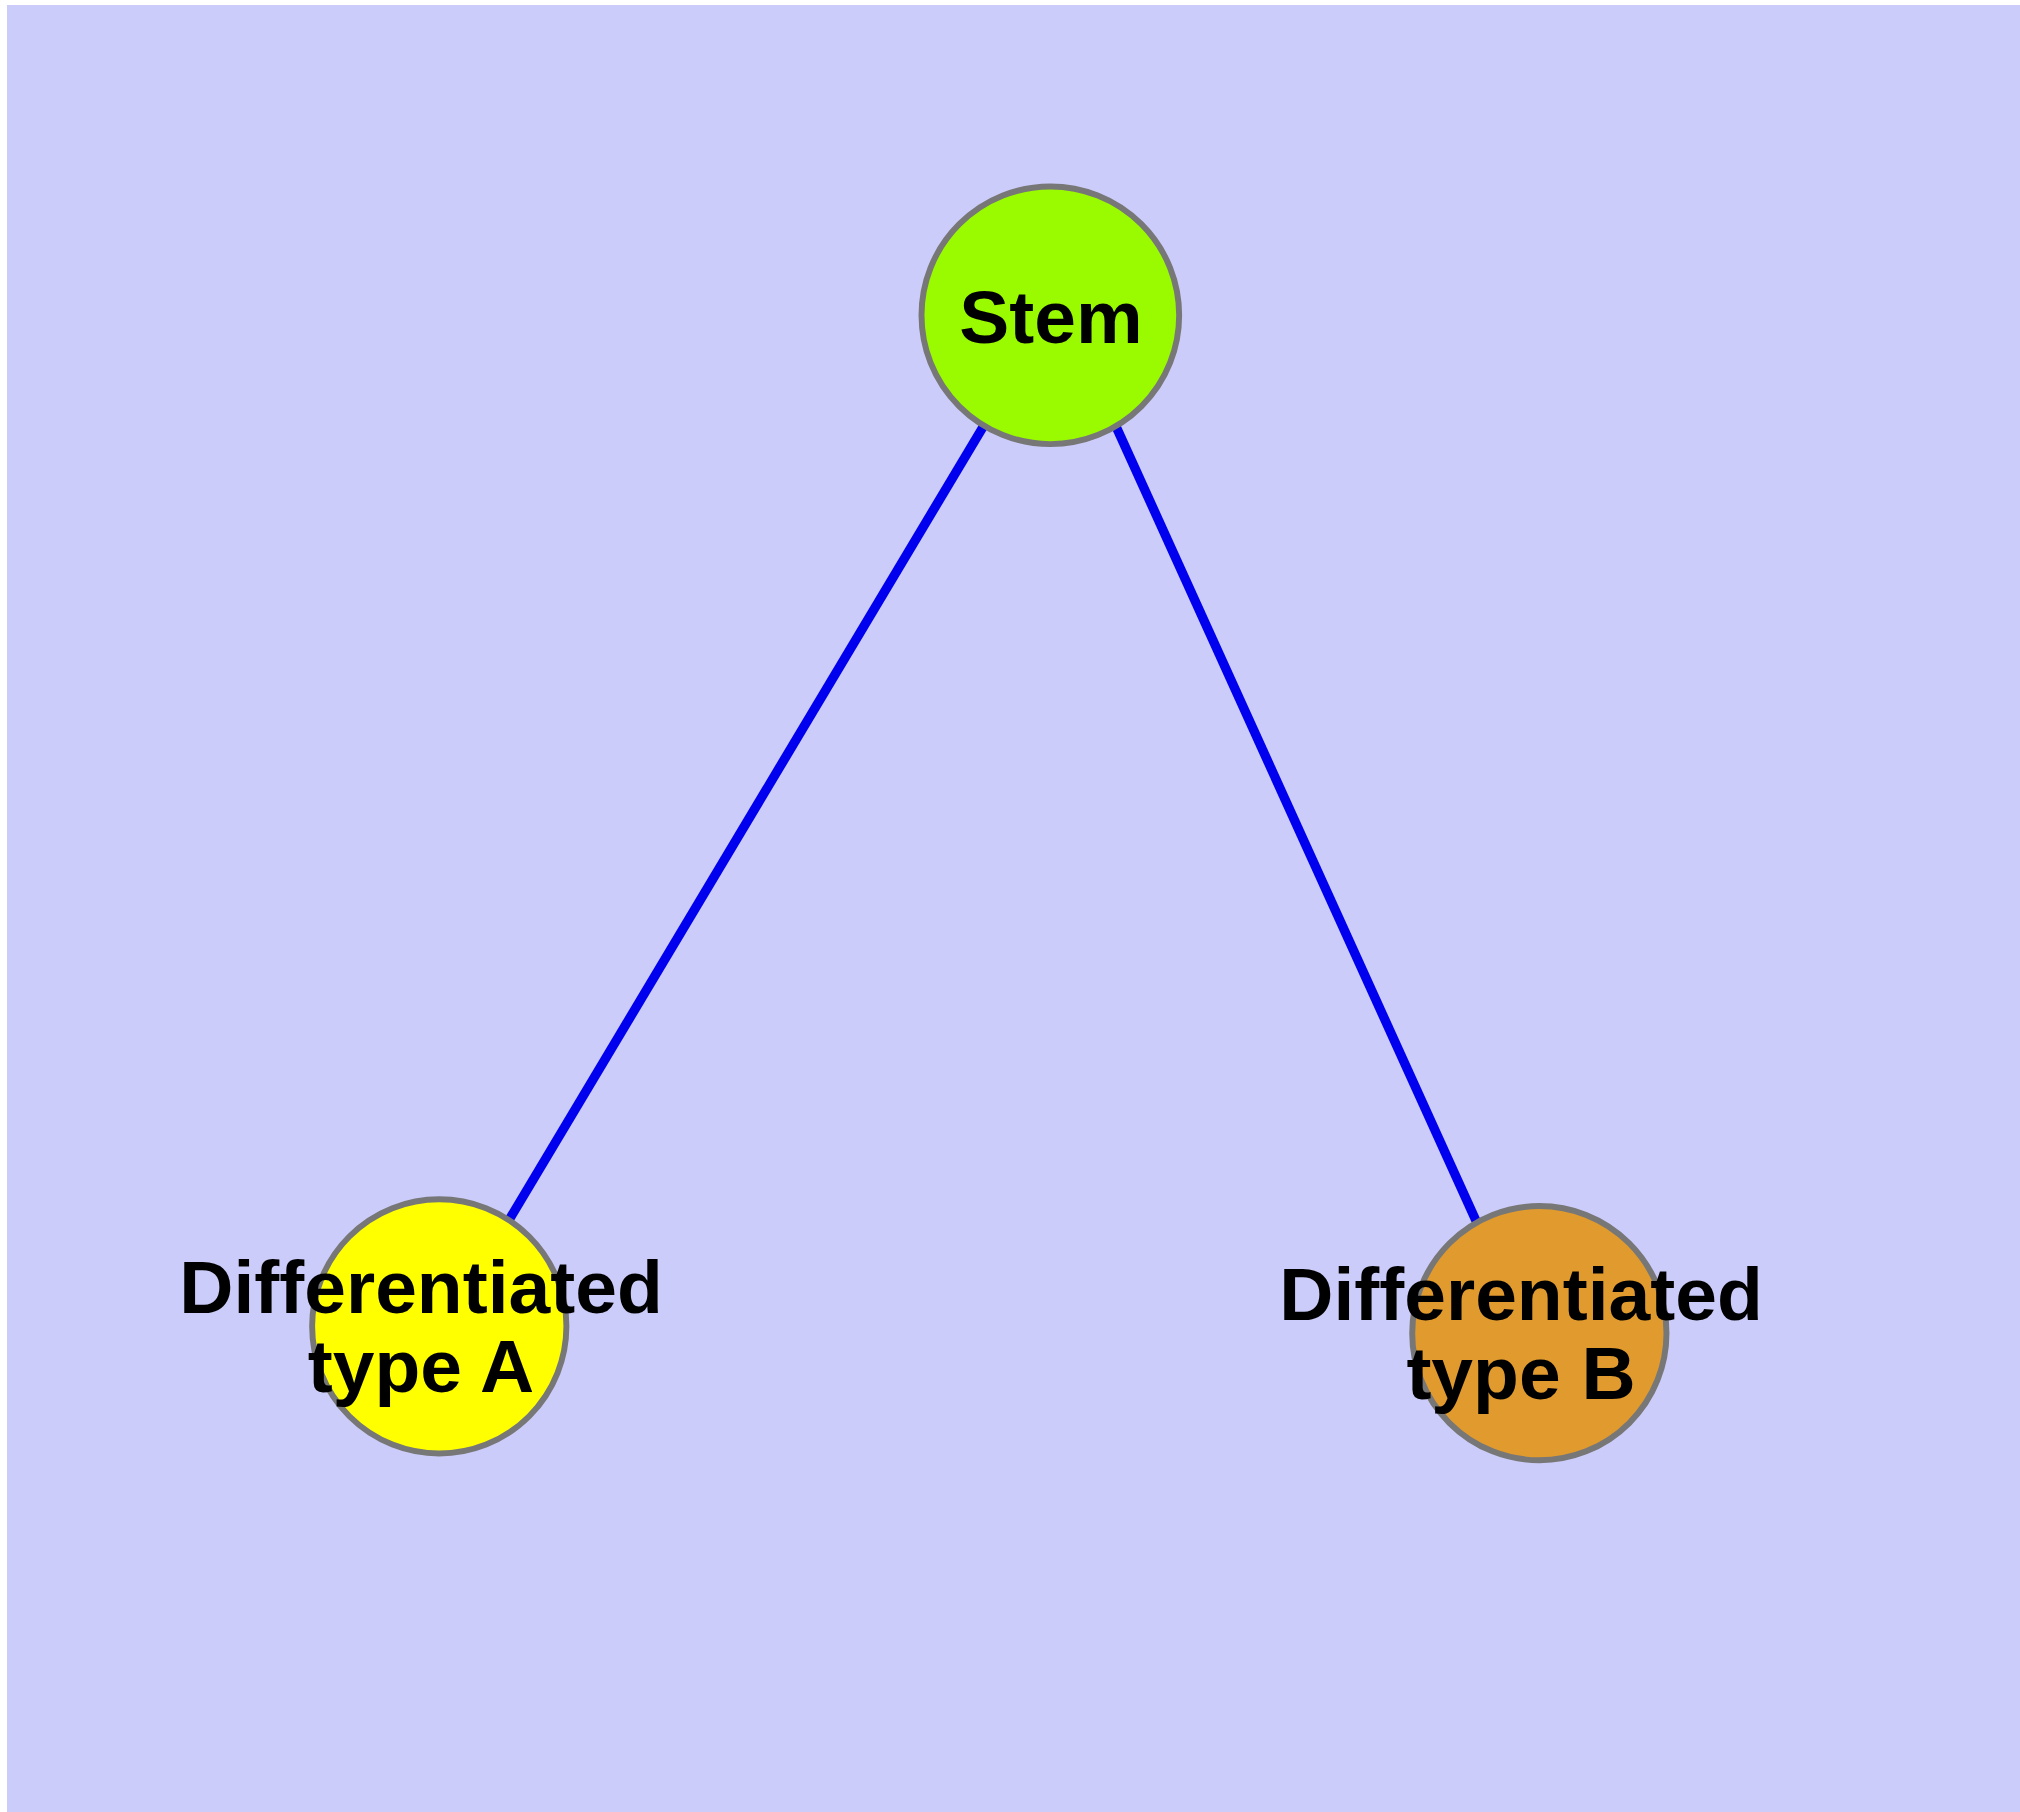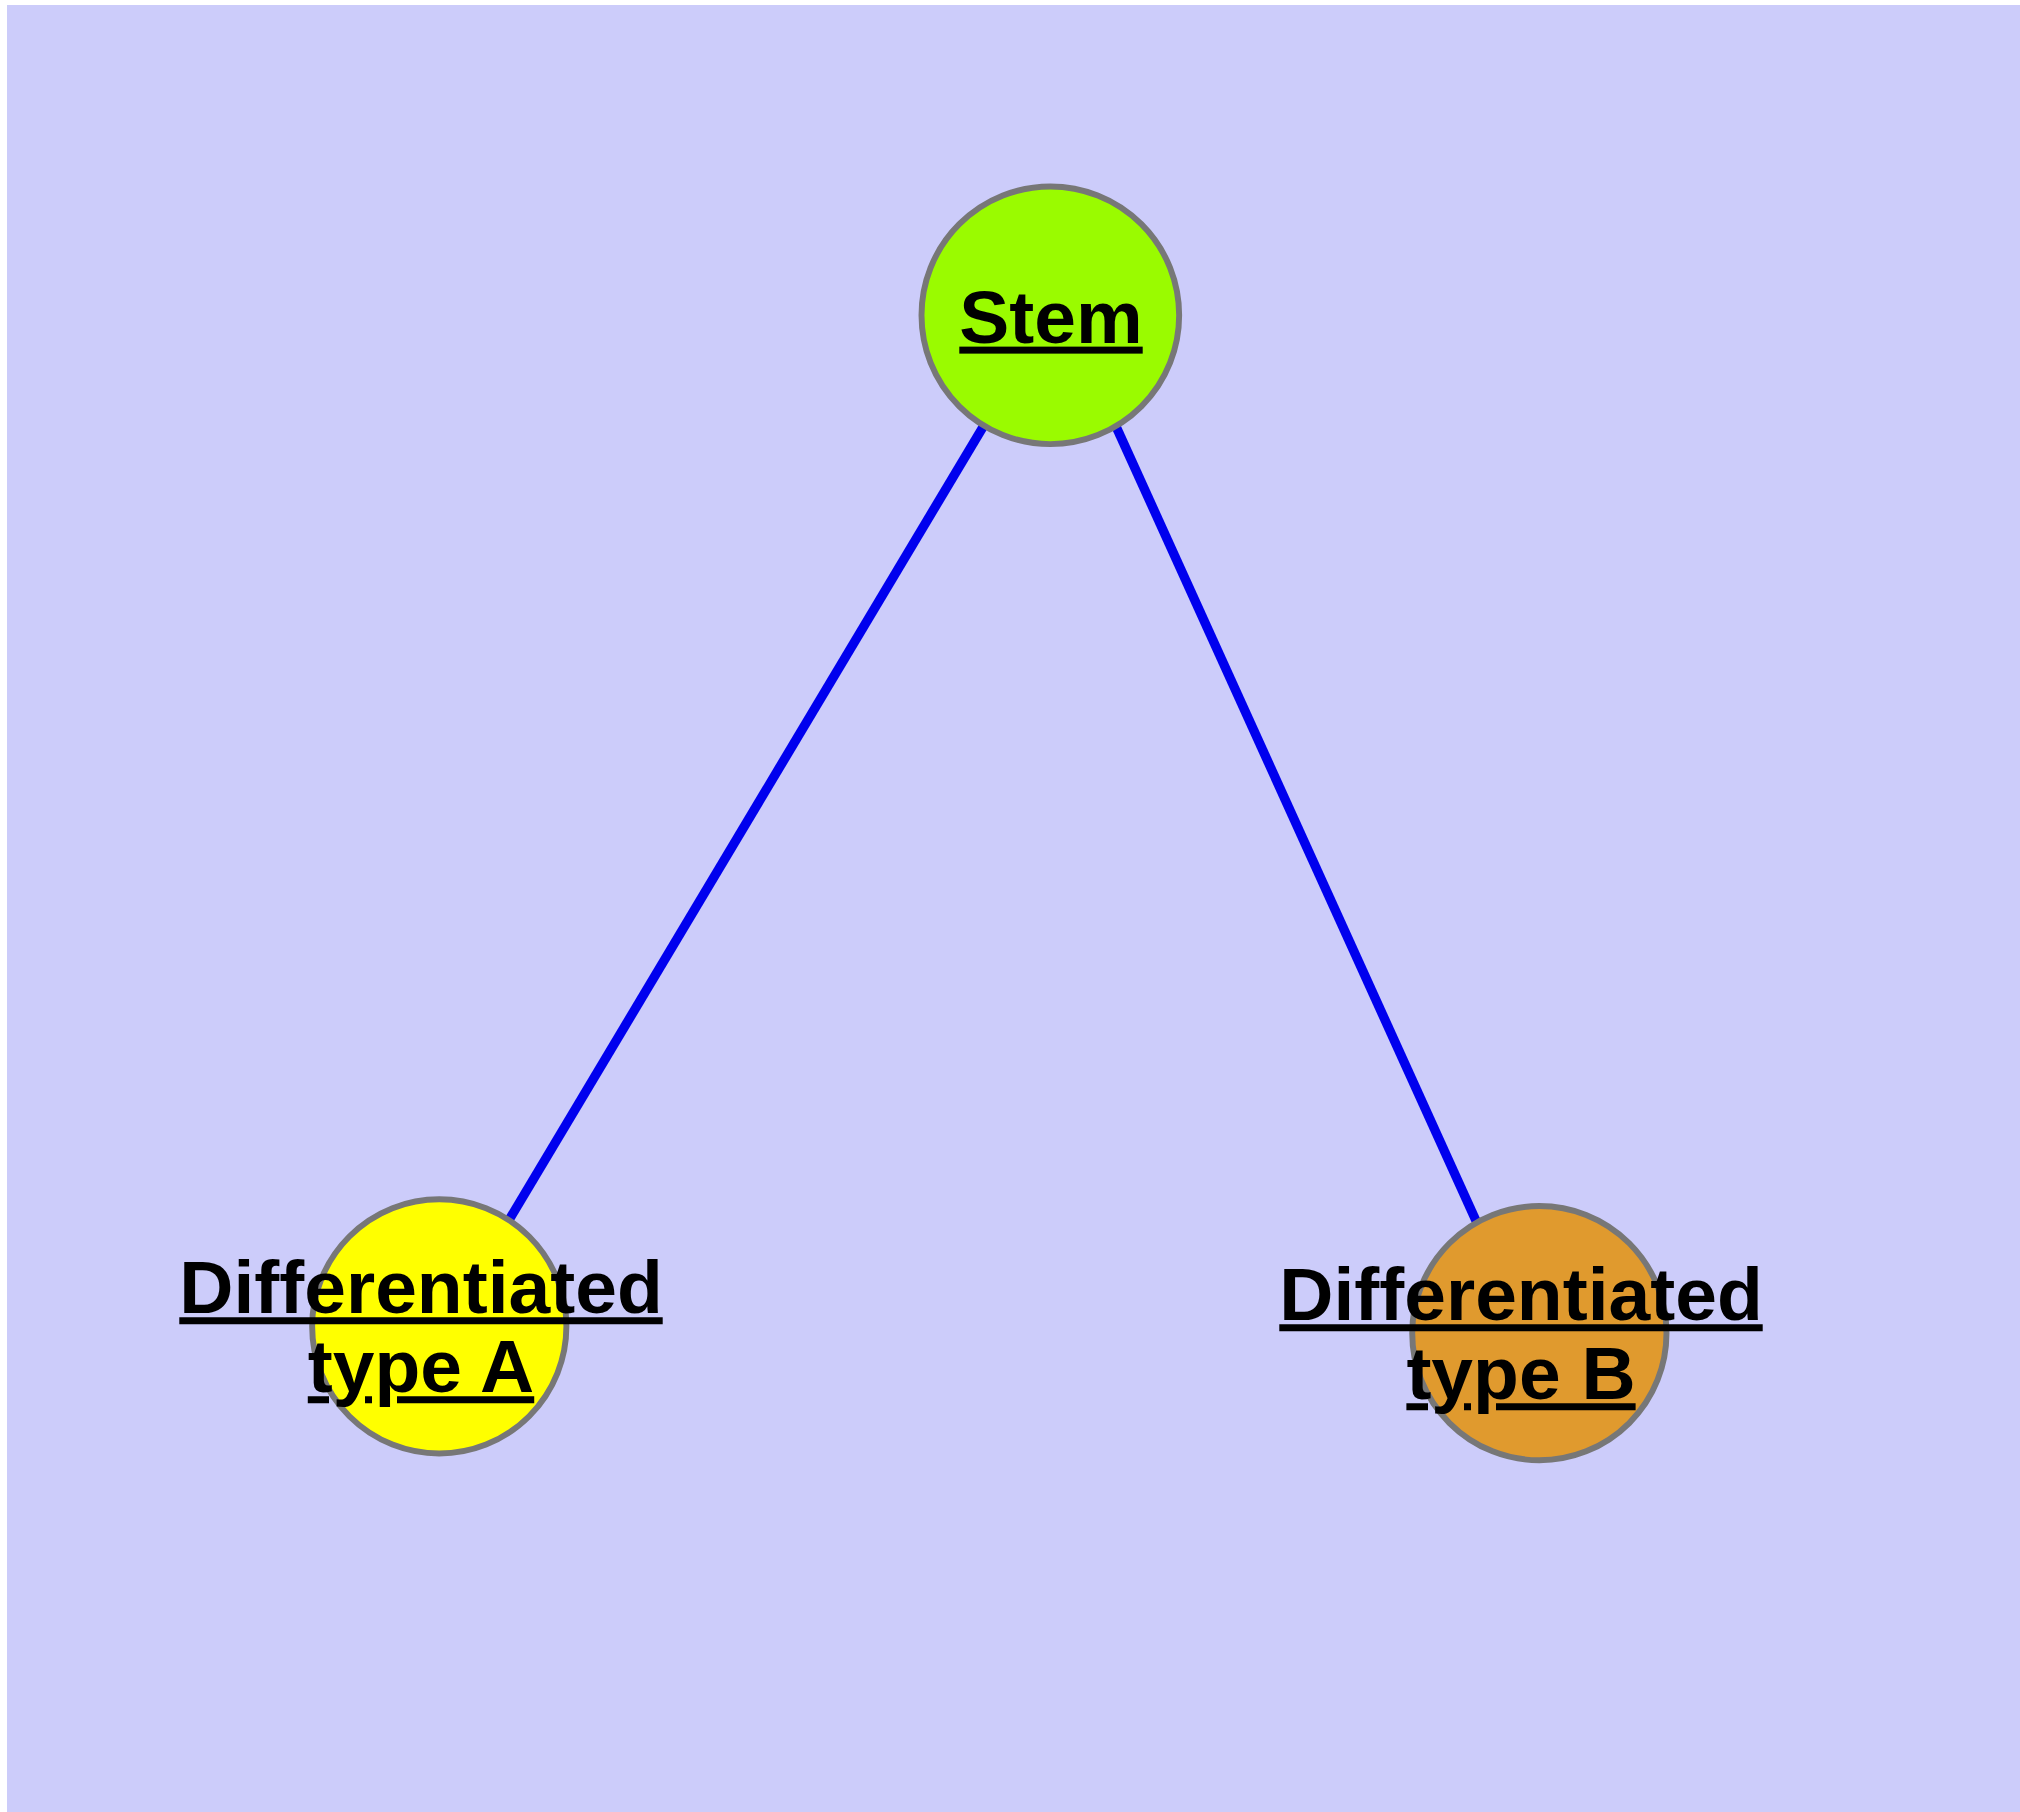--- a/index.html
+++ b/index.html
@@ -32,21 +32,20 @@
   }
   .node-label {
     position: absolute;
     font-weight: bold;
     color: #000000;
     text-align: center;
     line-height: 1.05;
     white-space: pre;
     pointer-events: none;
     transform: translate(-50%, -50%);
-    text-decoration: underline;
   }
   #label-stem {
     font-size: 75px;
     left: 1051px;
     top: 317px;
   }
   #label-type-a {
     font-size: 75px;
     left: 421px;
     top: 1327px;

